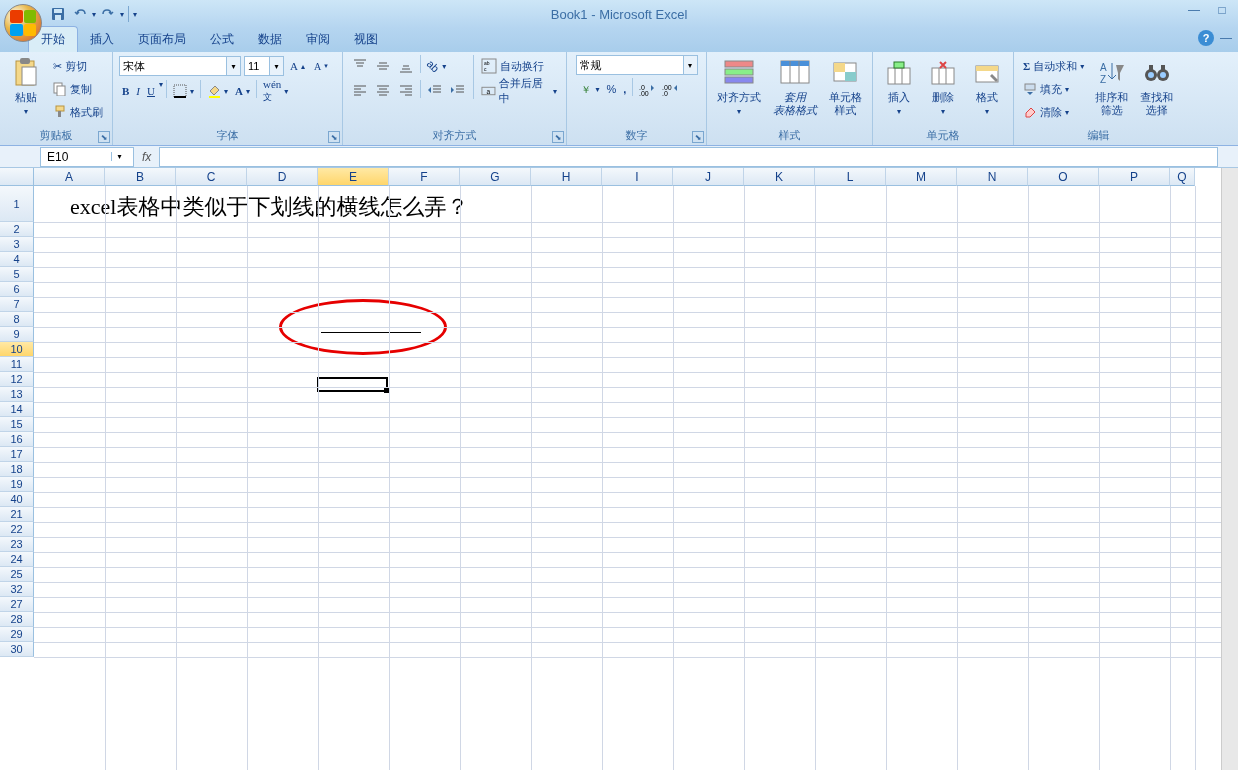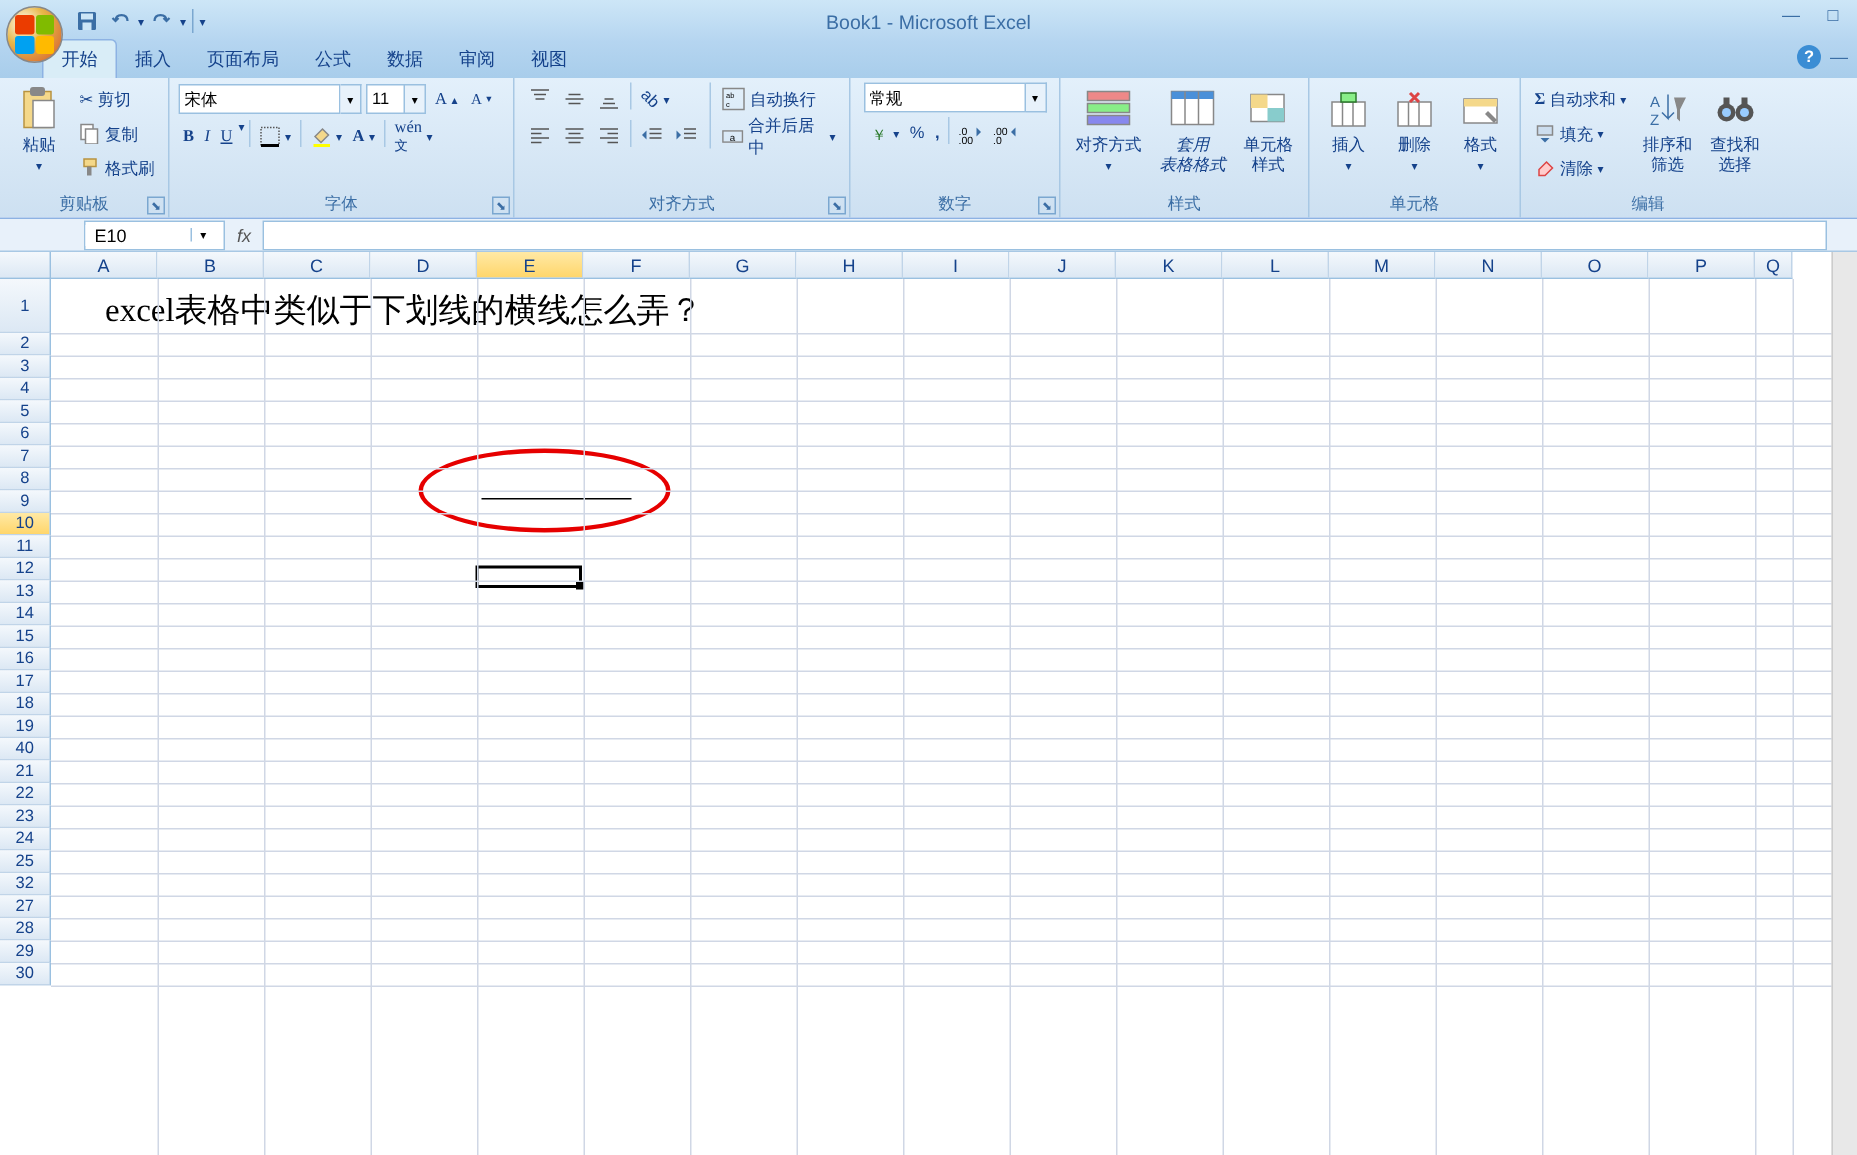--- a/index.html
+++ b/index.html
@@ -41,21 +41,21 @@
 .small-btn { height: 22px; display: flex; align-items: center; gap: 3px; padding: 0 3px; cursor: pointer; border-radius: 2px; font-size: 11px; color: #15428b; }
 .col-stack { display: flex; flex-direction: column; gap: 1px; }
 .dd-arrow { font-size: 8px; color: #15428b; }
 
 .font-combo { display: flex; align-items: center; }
 .font-combo input { height: 20px; border: 1px solid #9ac0e0; padding: 0 3px; font-size: 11px; }
 .font-combo .dd { width: 14px; height: 20px; border: 1px solid #9ac0e0; border-left: none; display: flex; align-items: center; justify-content: center; font-size: 8px; background: #e8f2fb; cursor: pointer; }
 
 
 .fbar-row { height: 22px; border-bottom: 1px solid #a8c8e4; display: flex; align-items: center; background: #e8f1fa; }
-.namebox { width: 94px; height: 20px; border: 1px solid #9ac0e0; margin-left: 56px; display: flex; align-items: center; background: #fff; }
+.namebox { width: 94px; height: 20px; border: 1px solid #9ac0e0; margin-left: 40px; display: flex; align-items: center; background: #fff; }
 .namebox input { border: none; width: 70px; padding: 0 6px; font-size: 12px; outline: none; }
 .namebox .dd { width: 16px; text-align: center; font-size: 8px; cursor: pointer; border-left: 1px solid #9ac0e0; }
 .fx-label { padding: 0 8px; font-style: italic; color: #555; font-size: 12px; }
 .formula-input { flex: 1; height: 20px; border: 1px solid #9ac0e0; background: #fff; margin-right: 20px; padding: 0 4px; font-size: 12px; }
 
 
 .grid-area { position: relative; background: #fff; }
 .col-headers { display: flex; height: 18px; }
 .corner { width: 34px; height: 18px; background: linear-gradient(to bottom, #f4f8fc, #dce8f4); border-right: 1px solid #9ac0e0; border-bottom: 1px solid #9ac0e0; }
 .ch { height: 18px; background: linear-gradient(to bottom, #f4f8fc, #dce8f4); border-right: 1px solid #c0d4e8; border-bottom: 1px solid #9ac0e0; text-align: center; font-size: 12px; color: #15428b; line-height: 18px; cursor: pointer; }

